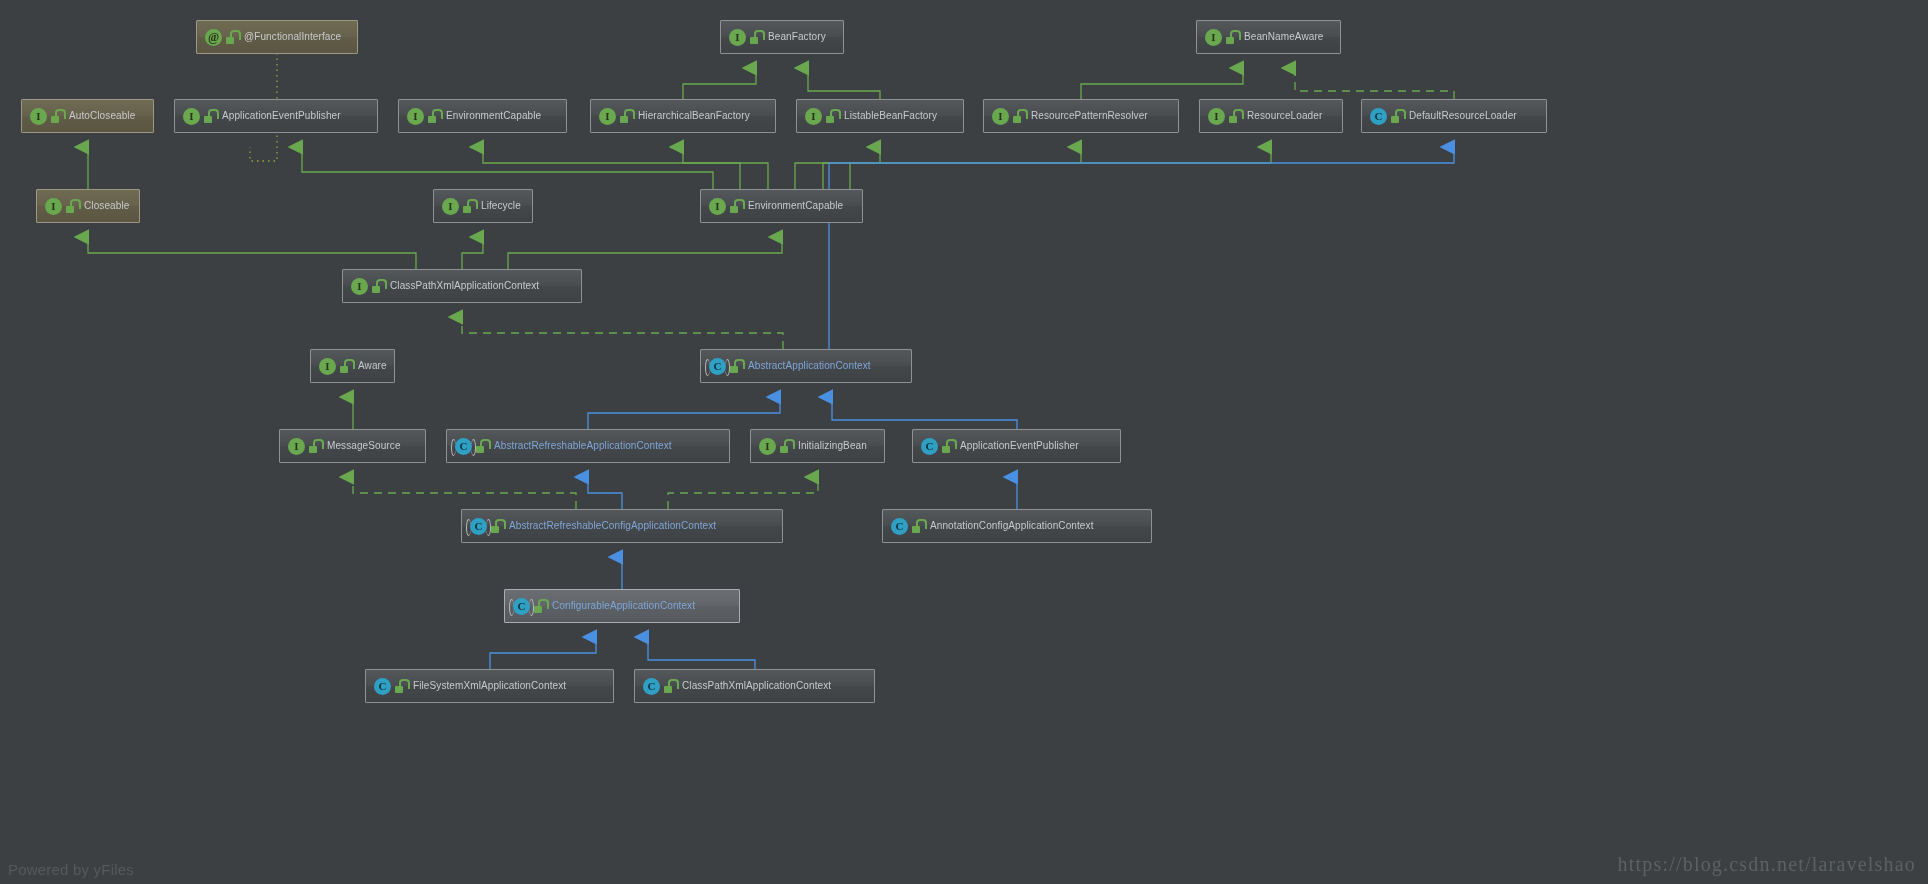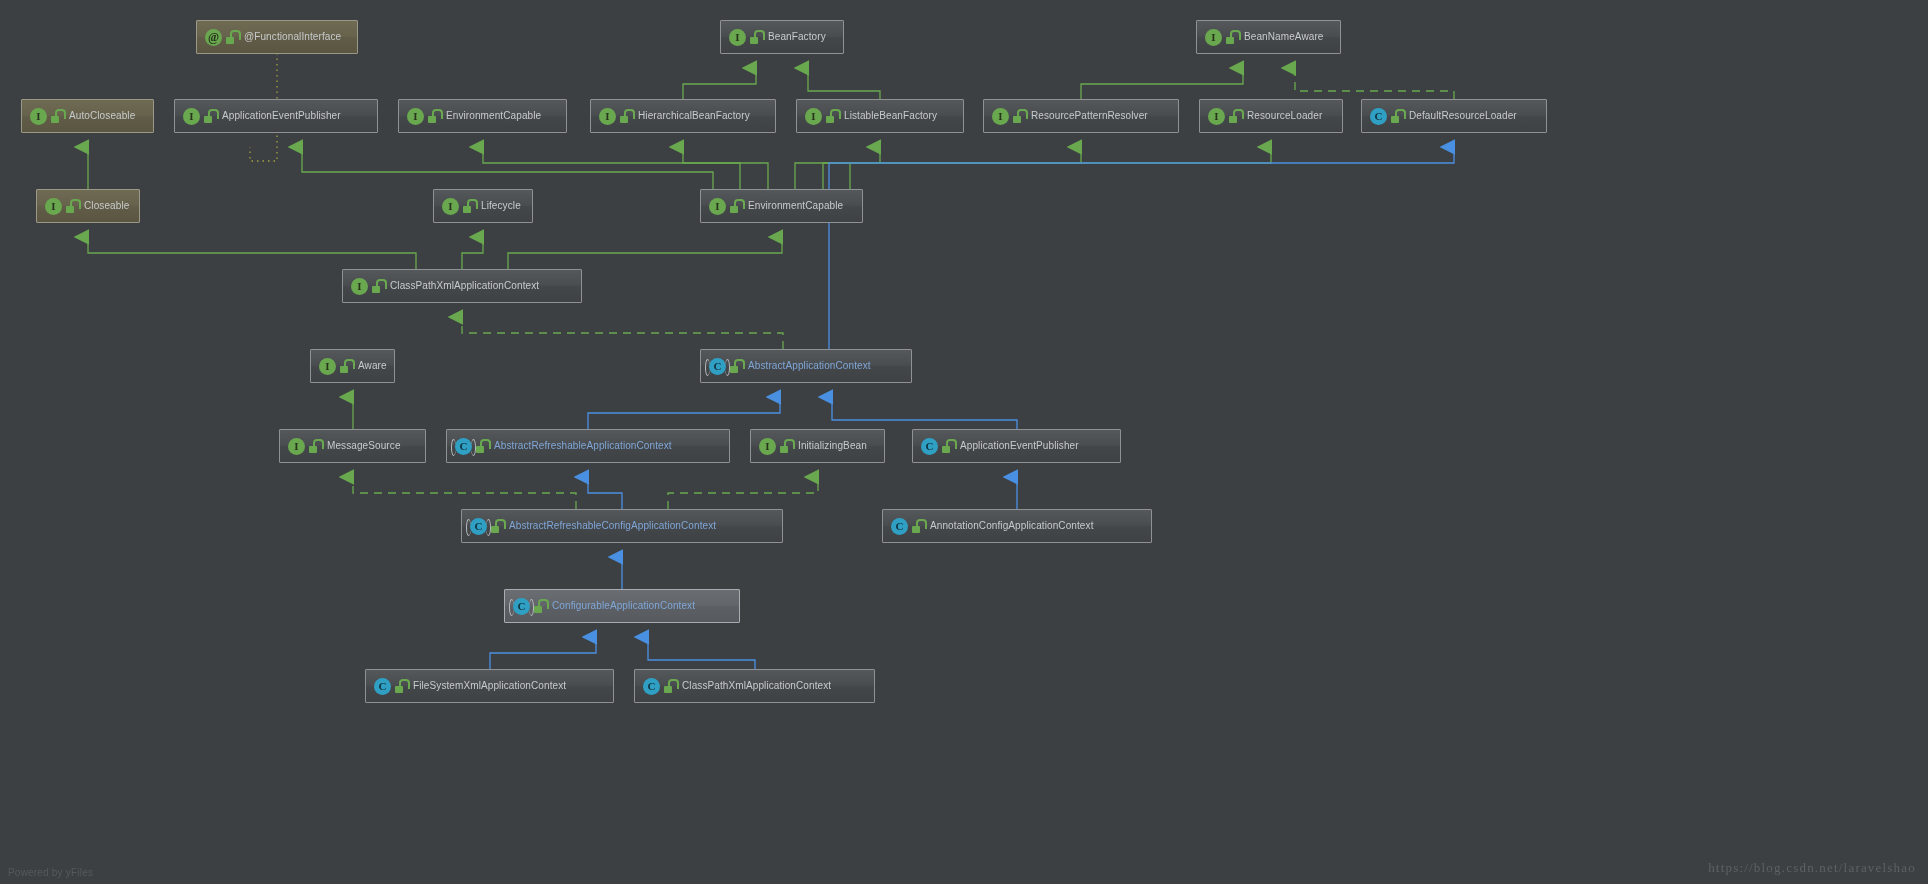--- a/index.html
+++ b/index.html
@@ -101,29 +101,29 @@
     left: 4px; top: 0px;
     width: 7px; height: 8px;
     border: 2px solid #6aa84f;
     border-bottom: none;
     border-radius: 4px 4px 0 0;
   }
   
   #yfiles-credit {
     position: absolute;
     left: 8px; bottom: 6px;
-    font-size: 10px;
+    font-size: 15px;
     color: #55595c;
     letter-spacing: 0.2px;
     z-index: 4;
   }
   #watermark {
     position: absolute;
     right: 12px; bottom: 8px;
-    font-size: 13px;
+    font-size: 20px;
     color: #5d6164;
     font-family: "Liberation Serif", "DejaVu Serif", serif;
     letter-spacing: 1.2px;
     z-index: 4;
   }
 </style>
 </head>
 <body>
 
 <div id="diagram">

